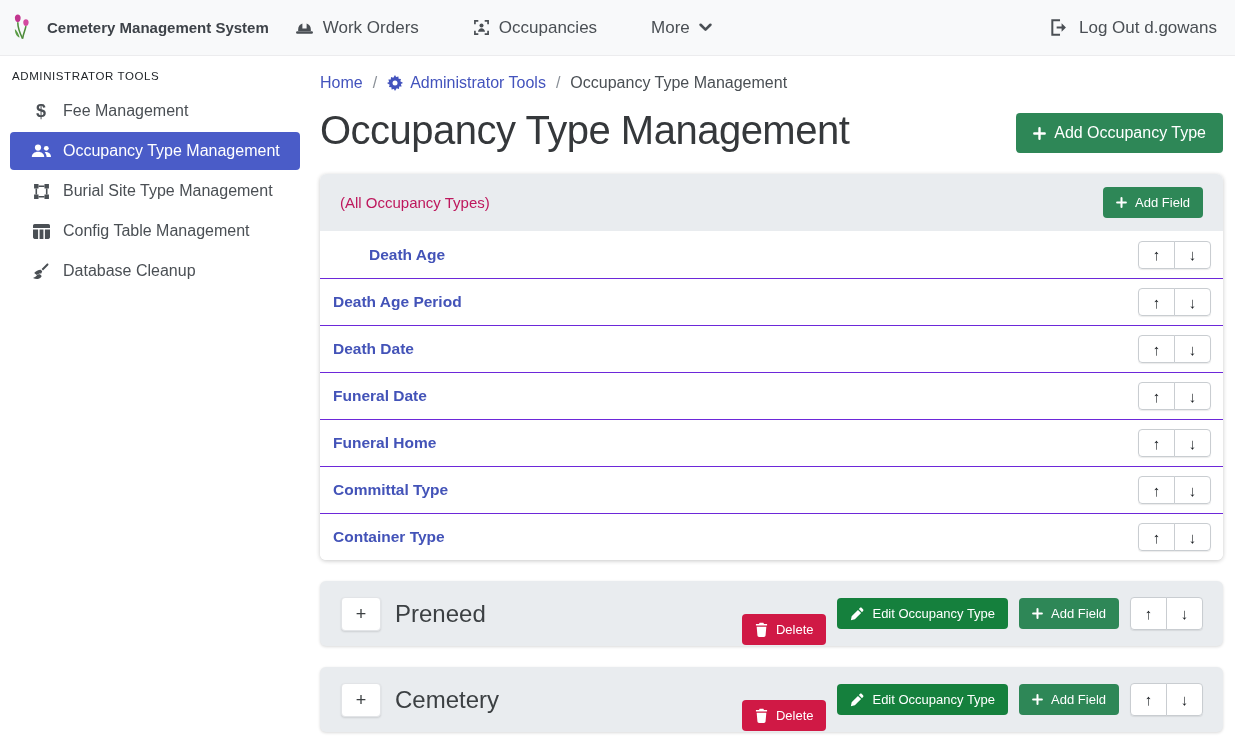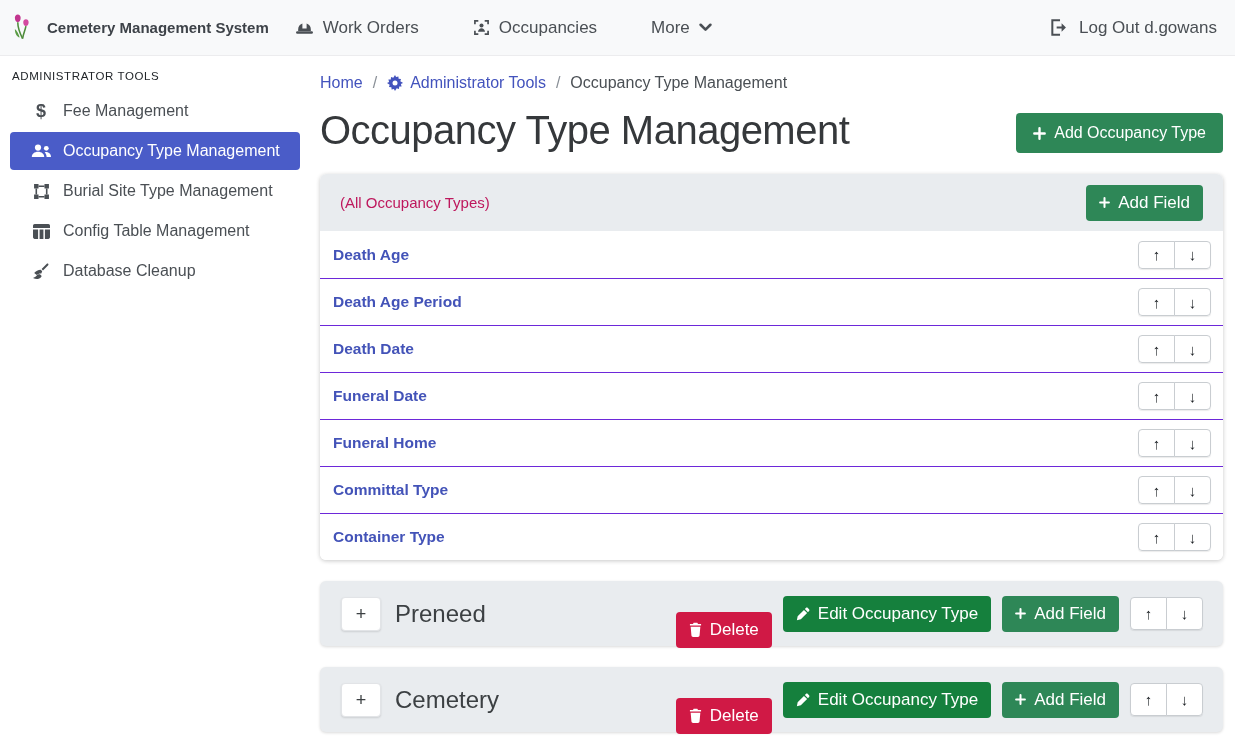--- a/index.html
+++ b/index.html
@@ -46,34 +46,34 @@
   .crumb-current { color: #4a4f54; }
 
   .title-row { display: flex; align-items: flex-start; justify-content: space-between; margin-bottom: 20px; }
   .page-title { font-size: 40px; font-weight: 400; color: #35383b; line-height: 1.2; letter-spacing: -0.5px; }
 
   .btn { border: none; border-radius: 4px; color: #fff; display: inline-flex; align-items: center; gap: 8px; cursor: pointer; font-family: inherit; }
   .btn-green { background: #2e8757; }
   .btn-red { background: #d01945; margin-top: 32px; }
   .btn-teal { background: #15803d; }
   .btn-lg { font-size: 16px; padding: 11px 17px; margin-top: 7px; }
-  .btn-sm { font-size: 17px; padding: 8px 13px; }
+  .btn-sm { font-size: 13px; padding: 8px 13px; }
 
   
   .card { border-radius: 6px; box-shadow: 0 1px 4px rgba(0,0,0,.22); background: #fff; }
   .card-header {
     background: #e9ecef; border-radius: 6px 6px 0 0; height: 57px;
     display: flex; align-items: center; justify-content: space-between; padding: 0 20px;
   }
   .card-title { font-size: 15px; color: #be185d; }
   .field-row {
     height: 47px; display: flex; align-items: center; justify-content: space-between;
     padding: 0 12px 0 13px; border-top: 1px solid #6d28d9; background: #fff;
   }
-  .field-row:first-child { border-top: none; }
+  .field-row:first-child { border-top: none; margin-left: 36px; }
   .field-row:last-child { border-radius: 0 0 6px 6px; }
   .field-link { color: #4353b8; font-weight: 700; font-size: 15.5px; text-decoration: none; cursor: pointer; }
 
   .updown { display: inline-flex; box-shadow: 0 1px 1px rgba(0,0,0,.08); border-radius: 4px; }
   .updown button {
     width: 37px; height: 28px; background: #fff; border: 1px solid #c9cdd1;
     color: #212529; font-size: 15px; line-height: 1; cursor: pointer; font-family: inherit;
   }
   .updown button:first-child { border-radius: 4px 0 0 4px; }
   .updown button:last-child { border-radius: 0 4px 4px 0; margin-left: -1px; }

